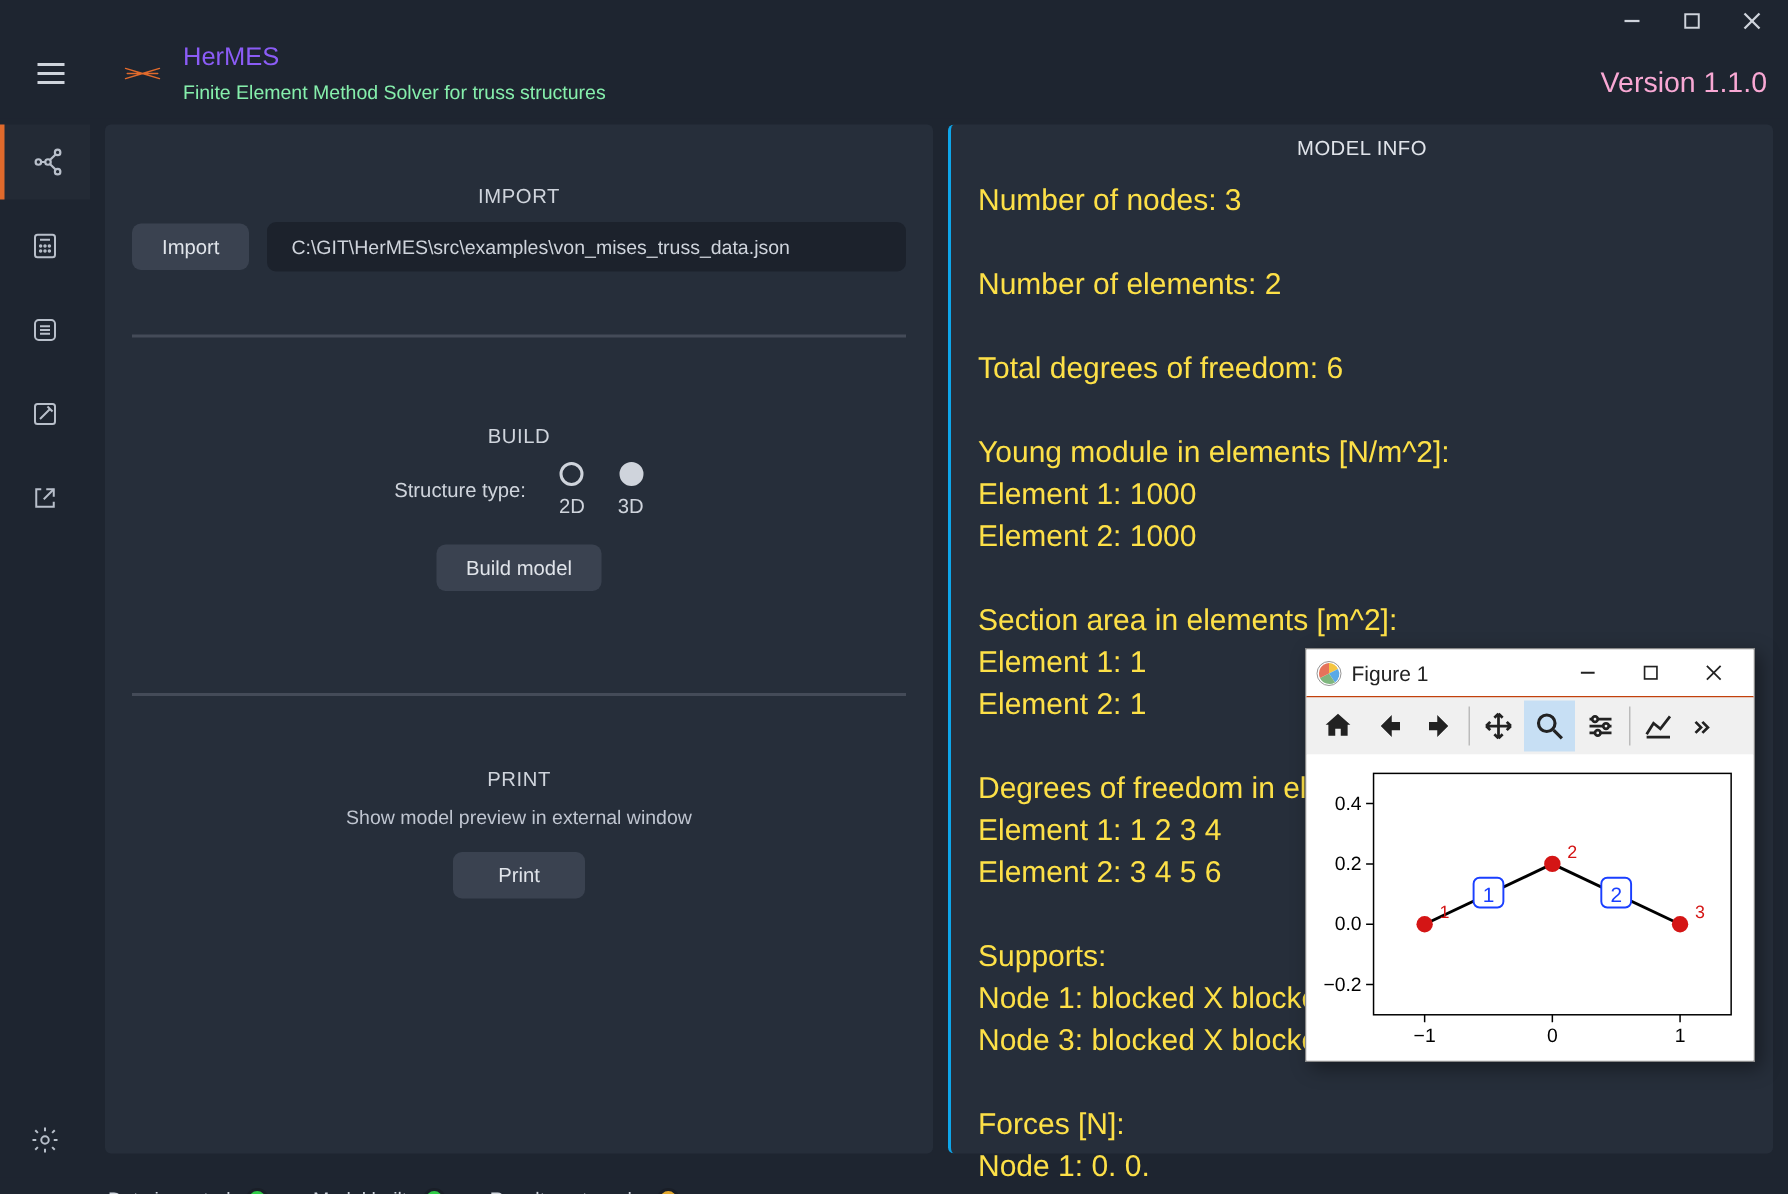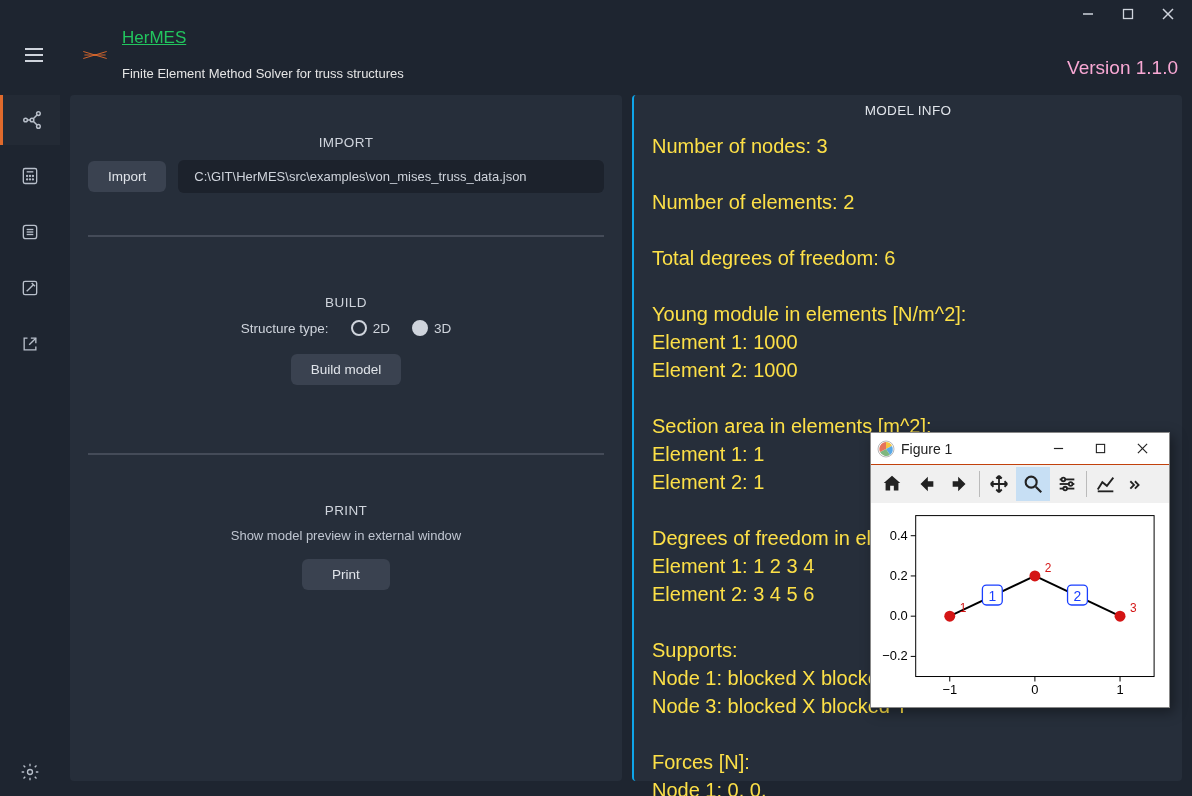--- a/index.html
+++ b/index.html
@@ -7,22 +7,22 @@
   .titlebar { height: 28px; display: flex; align-items: center; justify-content: flex-end; background: #1e2530; padding: 0 4px; }
   .titlebar .left { flex: 1; display: flex; align-items: center; }
   .winbtn { width: 40px; height: 28px; display:flex; align-items:center; justify-content:center; color:#cfd4dc; }
   .winbtn svg { width:12px; height:12px; }
 
   .header { display:flex; align-items:center; padding: 0 14px 10px 14px; gap:10px; }
   .hamburger { width: 40px; height: 40px; display:flex; align-items:center; justify-content:center; margin-right: 14px; }
   .hamburger span { display:block; width:18px; height:2px; background:#cfd4dc; box-shadow: 0 -6px 0 #cfd4dc, 0 6px 0 #cfd4dc; }
 
   .header-text { display:flex; flex-direction:column; flex:1; }
-  .app-title { font-size: 17px; color:#22c55e;text-decoration:underline; }
-  .app-sub { font-size: 13px; color:#e5e5e5; margin-top:18px; }
+  .app-title { font-size: 17px; color:#8b5cf6; }
+  .app-sub { font-size: 13px; color:#86efac; margin-top:6px; }
   .version { font-size: 19px; color:#f9a8d4; align-self:flex-end; padding-bottom:2px; }
 
   .logo svg { width:34px; height:18px; vertical-align:middle; }
 
   .body { display:flex; height: 706px; }
   .sidebar { width: 60px; background:#1e2530; display:flex; flex-direction:column; align-items:center; padding-top:4px; gap:6px; }
   .sidebtn { width:60px; height:50px; display:flex; align-items:center; justify-content:center; color:#b8bfca; }
   .sidebtn.active { border-left: 3px solid #e06a2c; background:#232a35; }
   .sidebar .spacer { flex:1; }
 
@@ -33,21 +33,21 @@
 
   .section { text-align:center; padding: 26px 18px 34px 18px; }
   .divider { height:2px; background:#444b58; margin: 8px 18px; }
   .section h4 { font-size: 13.5px; font-weight: 500; letter-spacing:0.4px; color:#cfd4dc; margin-bottom:10px; }
   .section .hint { font-size:13px; color:#bfc5d0; margin-bottom:16px; }
   .btn { background:#3a4250; color:#e0e4ea; border:none; padding:8px 20px; border-radius:6px; font-size:13.5px; }
   .import-row { display:flex; gap:12px; justify-content:center; align-items:center; }
   .path-input { flex:1; background:#1c222c; color:#cfd4dc; border:none; border-radius:6px; padding:9px 16px; font-size:13px; }
 
   .radio-row { display:flex; gap:22px; justify-content:center; align-items:center; margin-bottom:18px; font-size:13.5px; }
-  .radio { display:flex; align-items:center; gap:6px; }
+  .radio { display:flex; align-items:center; gap:6px;flex-direction:column; }
   .radio .dot { width:16px; height:16px; border:2px solid #cfd4dc; border-radius:50%; display:inline-block; }
   .radio .dot.sel { background:#cfd4dc; }
 
   .info-title { text-align:center; font-size:13.5px; margin-bottom:14px; color:#e0e4ea; letter-spacing:0.3px; }
   .info-body { font-size:20px; line-height:1.4; color:#fde047; white-space:pre-line; }
 
   .statusbar { height:28px; background:#1e2530; display:flex; align-items:center; padding-left:72px; gap:30px; font-size:13px; color:#cfd4dc; }
   .status-item { display:flex; align-items:center; gap:10px; }
   .dot { width:15px; height:15px; border-radius:50%; border:2px solid #1a1f28; }
   .green { background:#2fcc46; }

